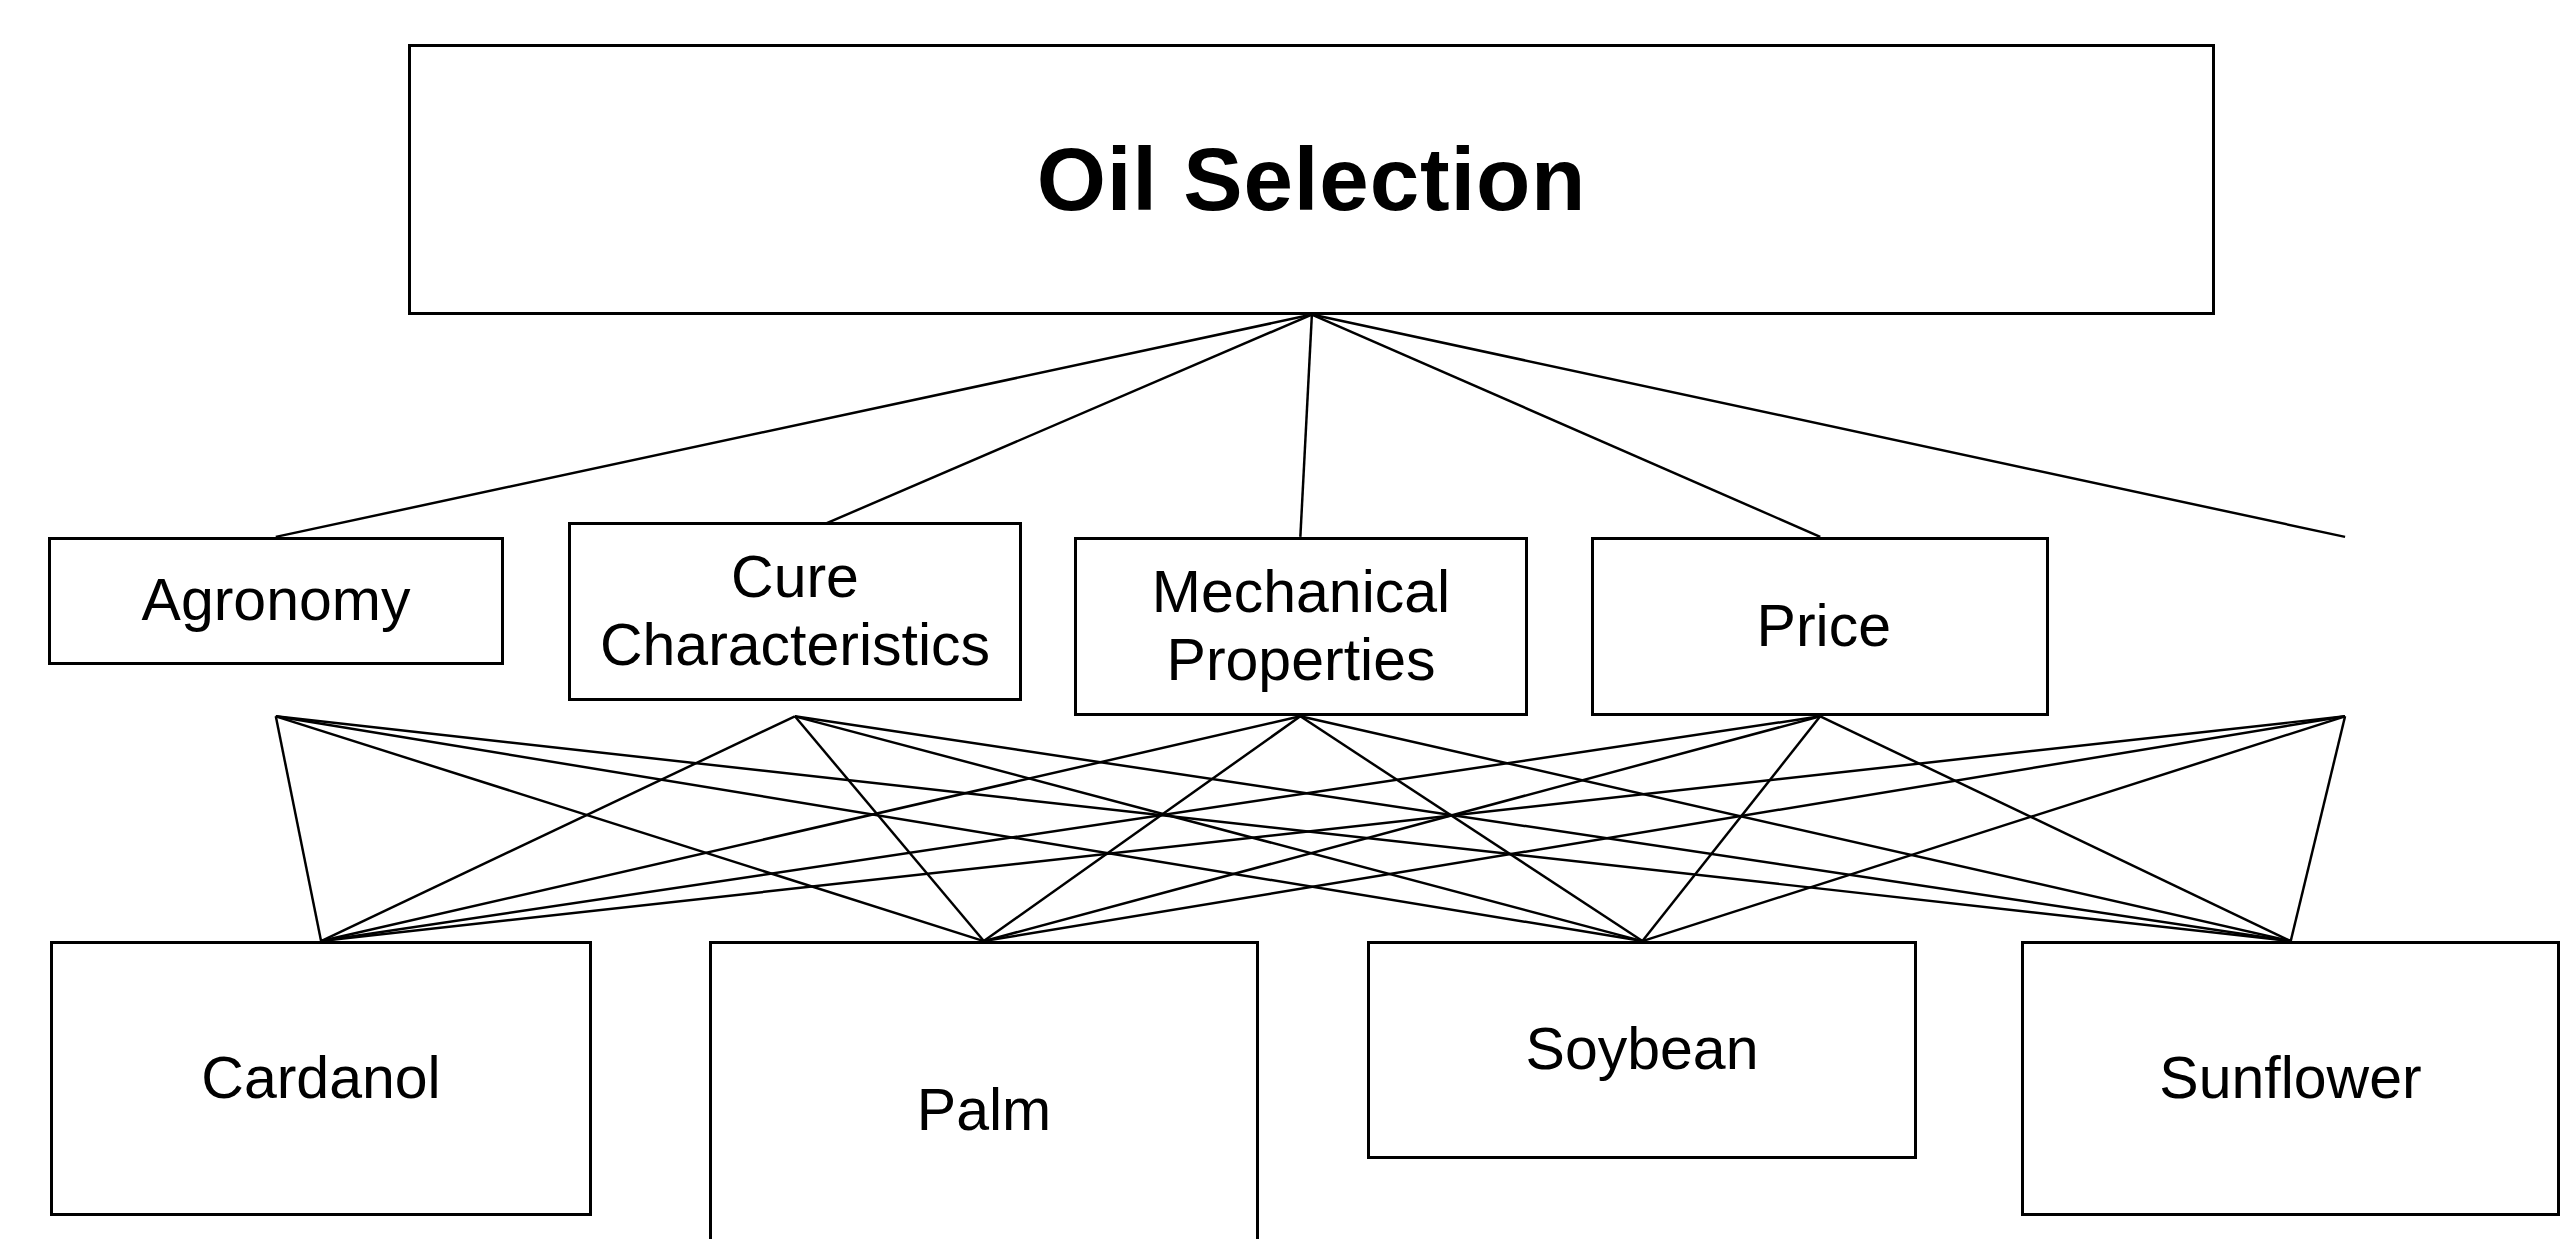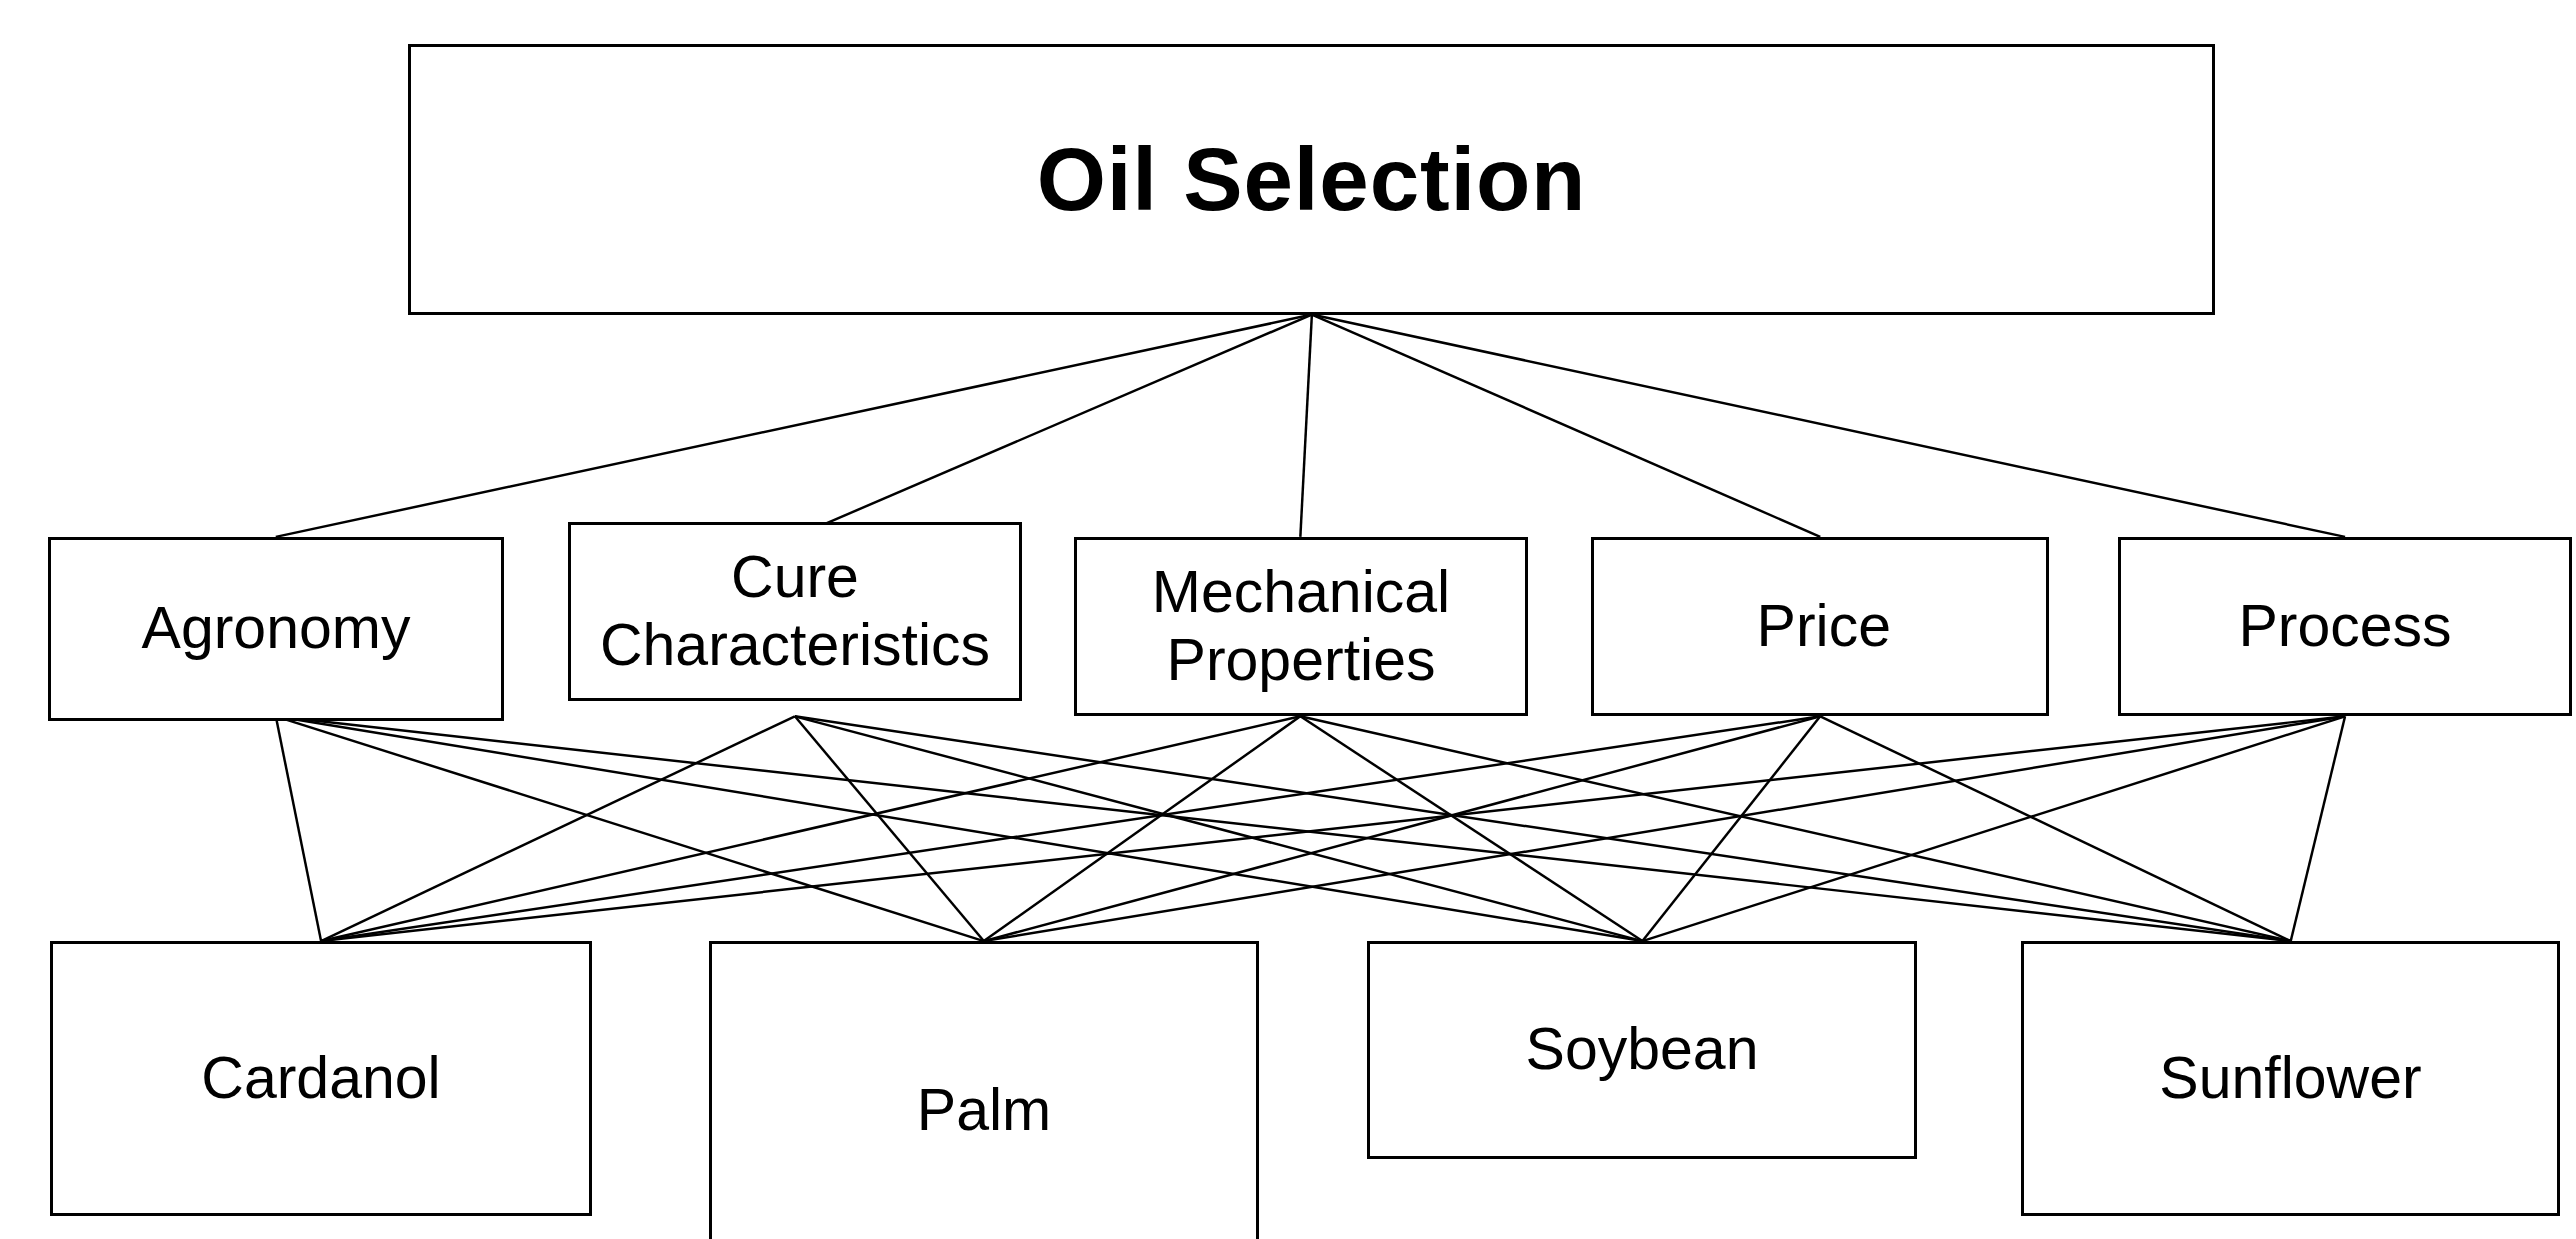--- a/index.html
+++ b/index.html
@@ -40,21 +40,21 @@
     letter-spacing: 0.8px;
   }
   .criteria, .alt {
     font-size: 59px;
     font-weight: normal;
     line-height: 1.15;
     padding: 0 16.5px;
   }
   
   #goal        { left: 408px;  top: 44px;   width: 1807px; height: 271px; }
-  #crit-0      { left: 48px;   top: 537px;  width: 456px;  height: 184px; }
+  #crit-0      { left: 48px;   top: 537px;  width: 456px;  height: 128px; }
   #crit-1      { left: 568px;  top: 522px;  width: 454px;  height: 179px; }
   #crit-2      { left: 1074px; top: 537px;  width: 454px;  height: 179px; }
   #crit-3      { left: 1591px; top: 537px;  width: 458px;  height: 179px; padding-left: 24px; }
   #crit-4      { left: 2118px; top: 537px;  width: 454px;  height: 179px; }
   #alt-0       { left: 50px;   top: 941px; width: 542px;  height: 275px; }
   #alt-1       { left: 709px;  top: 941px; width: 550px;  height: 339px; justify-content: center; }
   #alt-2       { left: 1367px; top: 941px; width: 550px;  height: 218px; }
   #alt-3       { left: 2021px; top: 941px; width: 539px;  height: 275px; }
 </style>
 </head>
@@ -99,23 +99,20 @@
   </div>
   <div class="node criteria" id="crit-1">
     <span>Cure Characteristics</span>
   </div>
   <div class="node criteria" id="crit-2">
     <span>Mechanical Properties</span>
   </div>
   <div class="node criteria" id="crit-3">
     <span>Price</span>
   </div>
-  <div class="node criteria" id="crit-4">
-    <span>Process</span>
-  </div>
 
   <div class="node alt" id="alt-0">
     <span>Cardanol</span>
   </div>
   <div class="node alt" id="alt-1">
     <span>Palm</span>
   </div>
   <div class="node alt" id="alt-2">
     <span>Soybean</span>
   </div>

